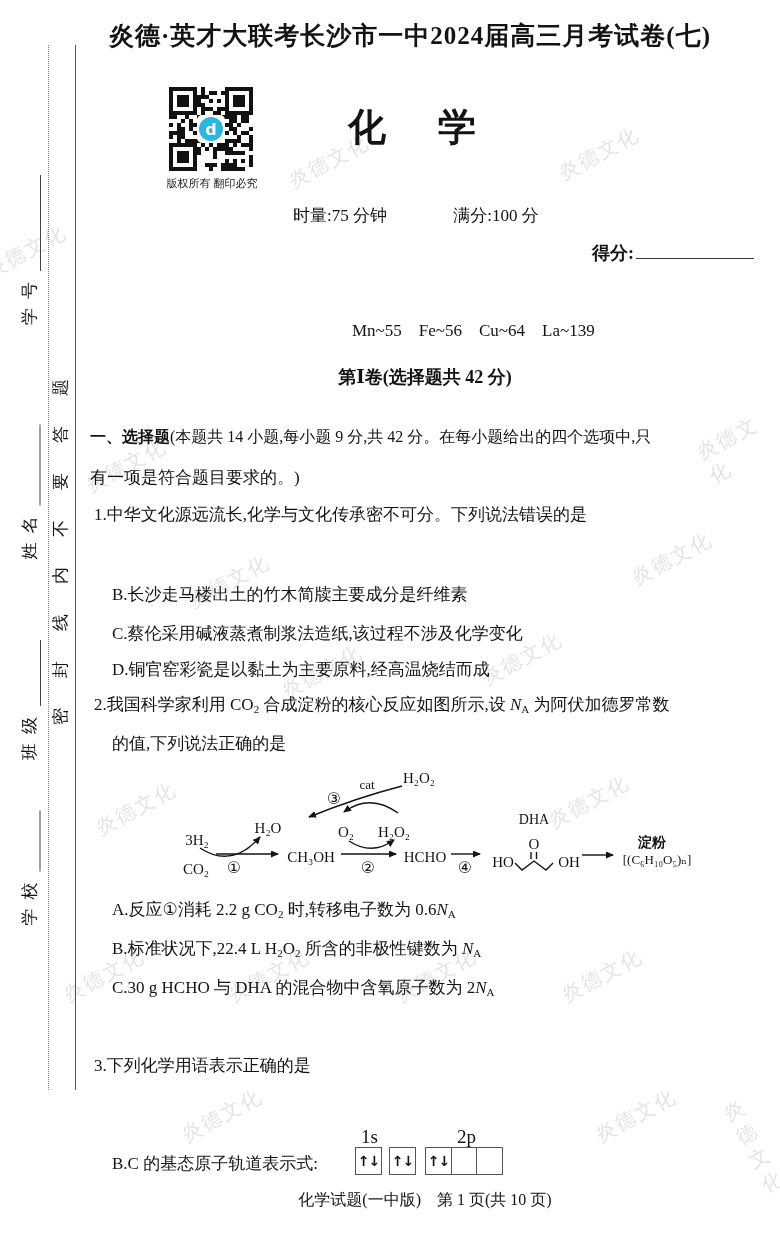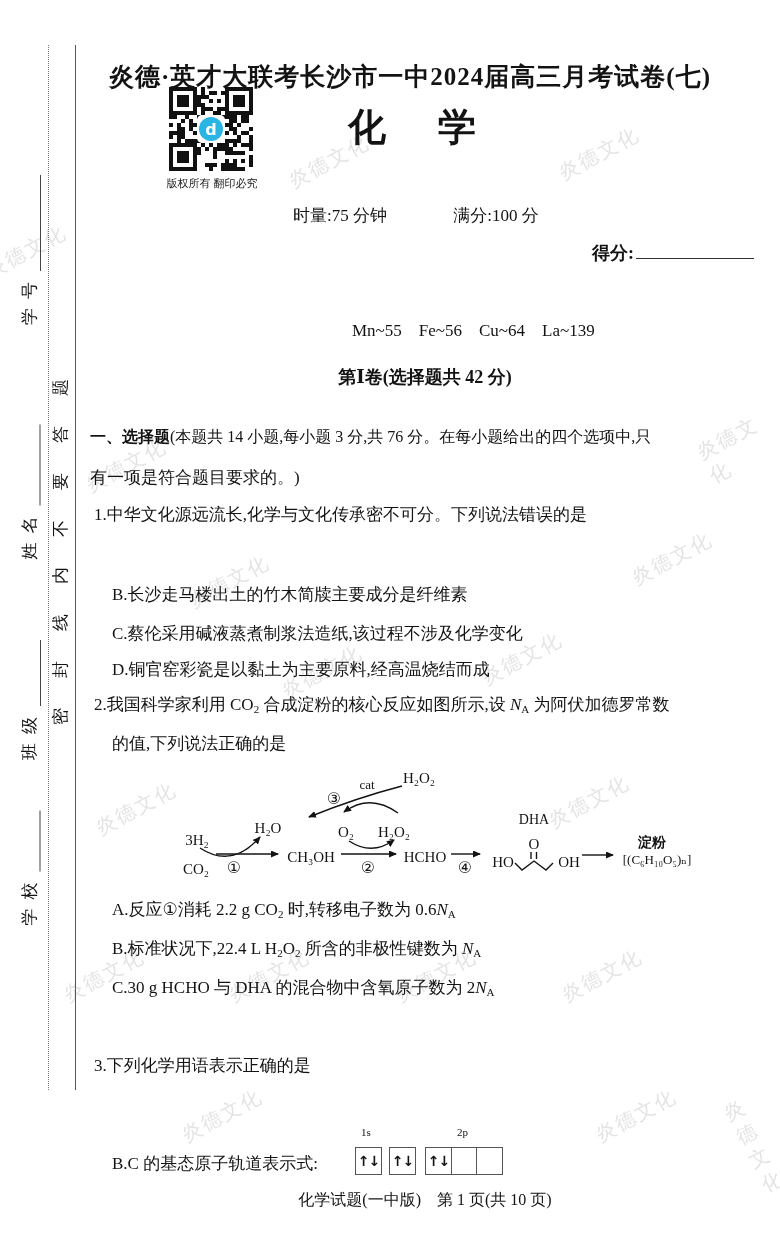--- a/index.html
+++ b/index.html
@@ -20,21 +20,21 @@
   .vfield .blank{flex:1;border-bottom:1.2px solid #444;margin-left:2px;height:1px;}
   .seal{position:absolute;height:22px;transform:rotate(-90deg);font-size:17px;
         letter-spacing:30px;white-space:nowrap;text-align:center;z-index:2;}
   .score-blank{display:inline-block;width:118px;border-bottom:1.5px solid #333;height:2px;margin-left:2px;}
   .qrwrap{position:absolute;left:169px;top:87px;z-index:2;}
   .qrcap{position:absolute;left:156px;top:176px;width:112px;text-align:center;font-size:11px;
          font-family:"Liberation Sans","DejaVu Sans",sans-serif;color:#222;z-index:2;}
   .subject{position:absolute;left:268px;top:102px;width:340px;text-align:center;font-size:38px;
            font-weight:600;letter-spacing:52px;z-index:2;}
   .orb{position:absolute;left:345px;top:1126px;width:200px;height:62px;z-index:2;}
-  .olabel{position:absolute;top:0;font-size:11px;}
+  .olabel{position:absolute;top:0;font-size:19px;}
   .obox,.ocell{width:27px;height:28px;border:1.5px solid #555;display:flex;align-items:center;
                justify-content:center;box-sizing:border-box;background:#fff;}
   .obox{position:absolute;top:21px;}
   .obox3{position:absolute;top:21px;display:flex;}
   .ocell{margin-left:-1.5px;}
   .ocell:first-child{margin-left:0;}
   .arrows{font-family:"DejaVu Sans",sans-serif;font-size:14px;letter-spacing:-1px;font-weight:bold;}
   .iso{display:inline-flex;flex-direction:column;align-items:flex-end;font-size:10px;
        line-height:1.05;vertical-align:-4px;margin:0 1px;}
   .scheme{position:absolute;left:110px;top:756px;z-index:2;}
@@ -78,21 +78,21 @@
   <div class="vfield" style="left:-30px;top:689px;width:120px;">
     <span class="lbl">班级</span>
     <span class="blank"></span>
   </div>
   <div class="vfield" style="left:-28px;top:857px;width:115px;">
     <span class="lbl">学校</span>
     <span class="blank"></span>
   </div>
   <div class="seal" style="left:-140px;top:526px;width:400px;">密封线内不要答题</div>
 
-  <div class="line bold center" style="left:55px;right:15px;top:20px;font-size:25px;letter-spacing:1px;margin-top:41px;">炎德·英才大联考长沙市一中2024届高三月考试卷(七)</div>
+  <div class="line bold center" style="left:55px;right:15px;top:20px;font-size:25px;letter-spacing:1px;">炎德·英才大联考长沙市一中2024届高三月考试卷(七)</div>
 
   <div class="qrwrap">
     <svg id="qr" width="84" height="84" viewBox="0 0 84 84">
         <path d="M32,0h4v4h-4zM32,4h4v4h-4zM40,4h4v4h-4zM44,4h4v4h-4zM52,4h4v4h-4zM28,8h4v4h-4zM32,8h4v4h-4zM36,8h4v4h-4zM28,12h4v4h-4zM40,12h4v4h-4zM48,12h4v4h-4zM28,16h4v4h-4zM32,16h4v4h-4zM32,20h4v4h-4zM36,20h4v4h-4zM40,20h4v4h-4zM48,20h4v4h-4zM52,20h4v4h-4zM32,24h4v4h-4zM44,24h4v4h-4zM48,24h4v4h-4zM0,28h4v4h-4zM4,28h4v4h-4zM16,28h4v4h-4zM28,28h4v4h-4zM36,28h4v4h-4zM40,28h4v4h-4zM52,28h4v4h-4zM56,28h4v4h-4zM60,28h4v4h-4zM64,28h4v4h-4zM72,28h4v4h-4zM76,28h4v4h-4zM12,32h4v4h-4zM20,32h4v4h-4zM32,32h4v4h-4zM36,32h4v4h-4zM44,32h4v4h-4zM48,32h4v4h-4zM60,32h4v4h-4zM64,32h4v4h-4zM72,32h4v4h-4zM76,32h4v4h-4zM0,36h4v4h-4zM8,36h4v4h-4zM20,36h4v4h-4zM24,36h4v4h-4zM32,36h4v4h-4zM36,36h4v4h-4zM40,36h4v4h-4zM48,36h4v4h-4zM52,36h4v4h-4zM56,36h4v4h-4zM60,36h4v4h-4zM68,36h4v4h-4zM8,40h4v4h-4zM12,40h4v4h-4zM20,40h4v4h-4zM48,40h4v4h-4zM60,40h4v4h-4zM64,40h4v4h-4zM80,40h4v4h-4zM0,44h4v4h-4zM4,44h4v4h-4zM8,44h4v4h-4zM12,44h4v4h-4zM24,44h4v4h-4zM32,44h4v4h-4zM36,44h4v4h-4zM56,44h4v4h-4zM64,44h4v4h-4zM72,44h4v4h-4zM76,44h4v4h-4zM0,48h4v4h-4zM8,48h4v4h-4zM12,48h4v4h-4zM32,48h4v4h-4zM40,48h4v4h-4zM52,48h4v4h-4zM68,48h4v4h-4zM80,48h4v4h-4zM8,52h4v4h-4zM16,52h4v4h-4zM20,52h4v4h-4zM24,52h4v4h-4zM28,52h4v4h-4zM44,52h4v4h-4zM48,52h4v4h-4zM56,52h4v4h-4zM60,52h4v4h-4zM64,52h4v4h-4zM68,52h4v4h-4zM80,52h4v4h-4zM32,56h4v4h-4zM40,56h4v4h-4zM48,56h4v4h-4zM52,56h4v4h-4zM56,56h4v4h-4zM64,56h4v4h-4zM72,56h4v4h-4zM76,56h4v4h-4zM80,56h4v4h-4zM28,60h4v4h-4zM36,60h4v4h-4zM44,60h4v4h-4zM48,60h4v4h-4zM52,60h4v4h-4zM56,60h4v4h-4zM60,60h4v4h-4zM80,60h4v4h-4zM28,64h4v4h-4zM44,64h4v4h-4zM56,64h4v4h-4zM60,64h4v4h-4zM64,64h4v4h-4zM68,64h4v4h-4zM72,64h4v4h-4zM44,68h4v4h-4zM80,68h4v4h-4zM56,72h4v4h-4zM64,72h4v4h-4zM72,72h4v4h-4zM80,72h4v4h-4zM36,76h4v4h-4zM40,76h4v4h-4zM44,76h4v4h-4zM52,76h4v4h-4zM56,76h4v4h-4zM60,76h4v4h-4zM64,76h4v4h-4zM80,76h4v4h-4zM40,80h4v4h-4zM52,80h4v4h-4zM56,80h4v4h-4zM60,80h4v4h-4zM64,80h4v4h-4zM68,80h4v4h-4zM72,80h4v4h-4z" fill="#111"></path>
         <rect x="0" y="0" width="28" height="28" fill="#111"></rect>
         <rect x="4" y="4" width="20" height="20" fill="#fff"></rect>
         <rect x="8" y="8" width="12" height="12" fill="#111"></rect>
         <rect x="56" y="0" width="28" height="28" fill="#111"></rect>
         <rect x="60" y="4" width="20" height="20" fill="#fff"></rect>
         <rect x="64" y="8" width="12" height="12" fill="#111"></rect>
@@ -115,21 +115,21 @@
 
   <div class="line bold" style="left:592px;top:242px;font-size:18px;">
     <span>得分:</span><span class="score-blank"></span>
   </div>
 
   <div class="line" style="left:352px;top:320px;">Mn~55　Fe~56　Cu~64　La~139</div>
 
   <div class="line bold center" style="left:90px;right:20px;top:366px;font-size:18px;">第Ⅰ卷(选择题共 42 分)</div>
 
   <div class="line" style="left:90px;top:427px;font-size:16px;">
-    <span class="bold">一、选择题</span><span>(本题共 14 小题,每小题 3 分,共 76 分。在每小题给出的四个选项中,只</span>
+    <span class="bold">一、选择题</span><span>(本题共 14 小题,每小题 9 分,共 42 分。在每小题给出的四个选项中,只</span>
   </div>
   <div class="line" style="left:90px;top:467px;">有一项是符合题目要求的。)</div>
 
   <div class="line" style="left:94px;top:504px;">1.中华文化源远流长,化学与文化传承密不可分。下列说法错误的是</div>
   <div class="line" style="left:112px;top:623px;">C.蔡伦采用碱液蒸煮制浆法造纸,该过程不涉及化学变化</div>
   <div class="line" style="left:112px;top:584px;">B.长沙走马楼出土的竹木简牍主要成分是纤维素</div>
   <div class="line" style="left:112px;top:659px;">D.铜官窑彩瓷是以黏土为主要原料,经高温烧结而成</div>
 
   <div class="line" style="left:94px;top:694px;">2.我国科学家利用 CO<sub>2</sub> 合成淀粉的核心反应如图所示,设 <i>N</i><sub>A</sub> 为阿伏加德罗常数</div>
   <div class="line" style="left:112px;top:733px;">的值,下列说法正确的是</div>

